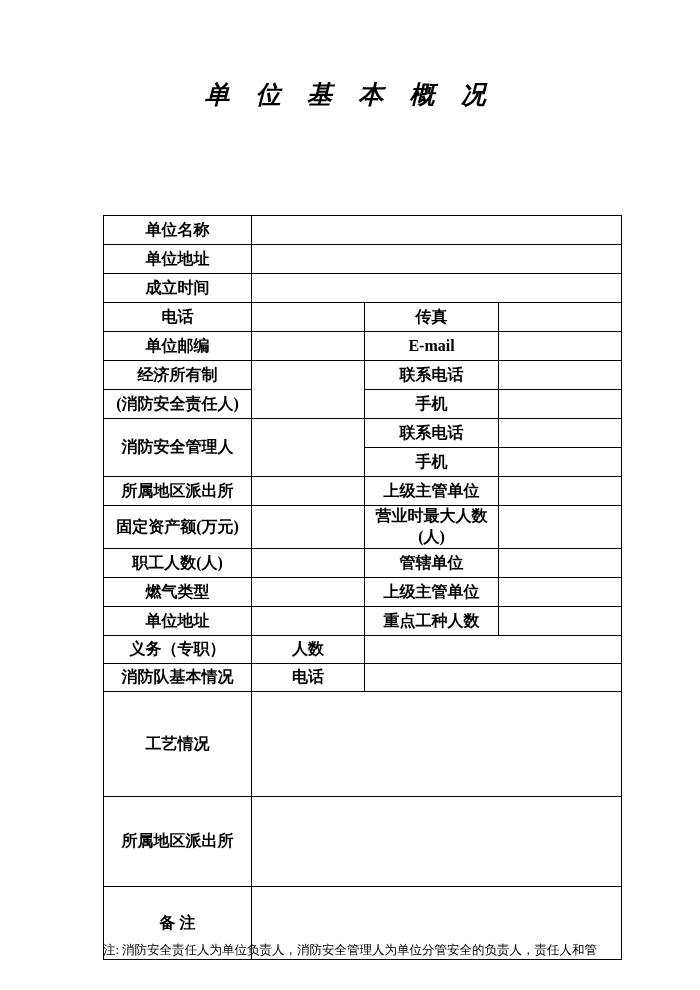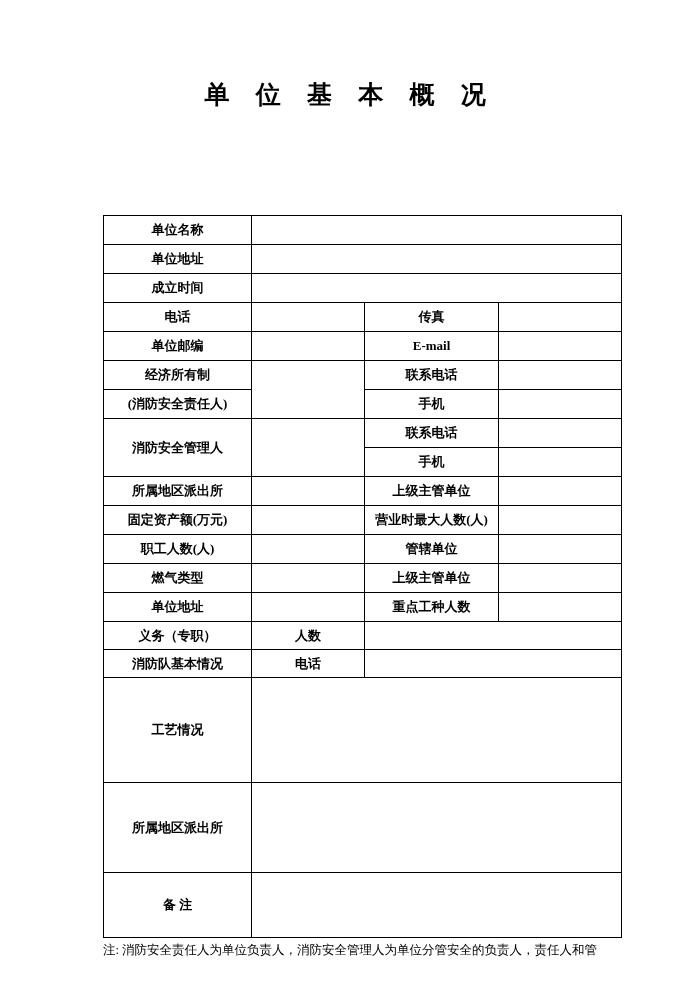--- a/index.html
+++ b/index.html
@@ -22,35 +22,36 @@
     box-sizing: border-box;
   }
   .doc-title {
     text-align: center;
     font-size: 25px;
     font-weight: bold;
     letter-spacing: 10px;
     margin-top: 78px;
     margin-bottom: 0;
     font-family: "Liberation Serif", "DejaVu Serif", serif;
+    font-style: italic;
   }
   .table-wrap {
     position: absolute;
     left: 103px;
     top: 137px;
     width: 518px;
   }
   table.main {
     border-collapse: collapse;
     width: 518px;
     table-layout: fixed;
   }
   table.main td {
     border: 1px solid #000000;
-    font-size: 13px;
+    font-size: 16px;
     font-weight: bold;
     text-align: center;
     vertical-align: middle;
     padding: 0;
     font-family: "Liberation Serif", "DejaVu Serif", serif;
   }
   td.label {
     background: #ffffff;
   }
   td.blank {
@@ -177,21 +178,21 @@
           <td class="blank" colspan="2"></td>
         </tr>
         <tr style="height:105px">
           <td class="label">工艺情况</td>
           <td class="blank" colspan="3"></td>
         </tr>
         <tr style="height:90px">
           <td class="label">所属地区派出所</td>
           <td class="blank" colspan="3"></td>
         </tr>
-        <tr style="height:65px">
+        <tr style="height:73px">
           <td class="label">备    注</td>
           <td class="blank" colspan="3"></td>
         </tr>
       </tbody>
     </table>
   </div>
 
   <div class="note">
     <div>注: 消防安全责任人为单位负责人，消防安全管理人为单位分管安全的负责人，责任人和管</div>
   </div>

